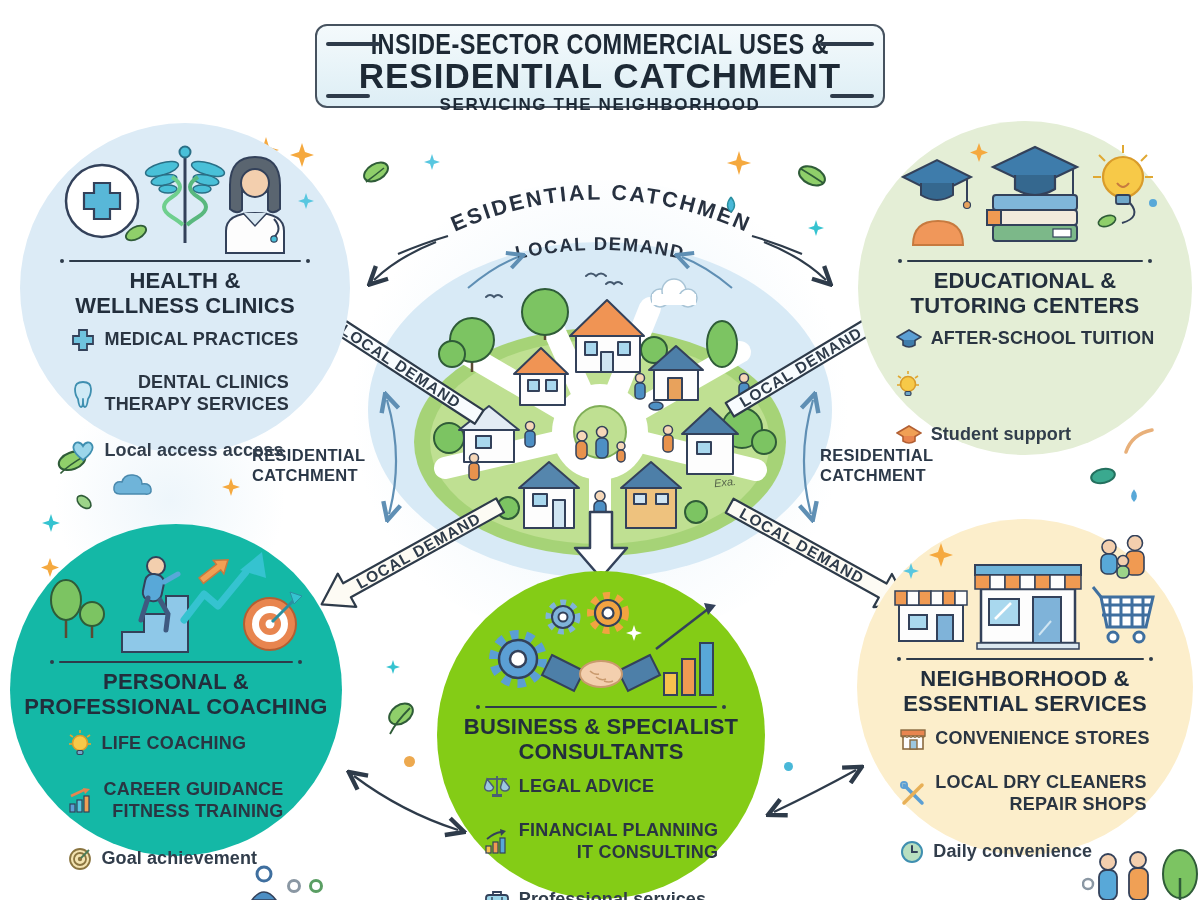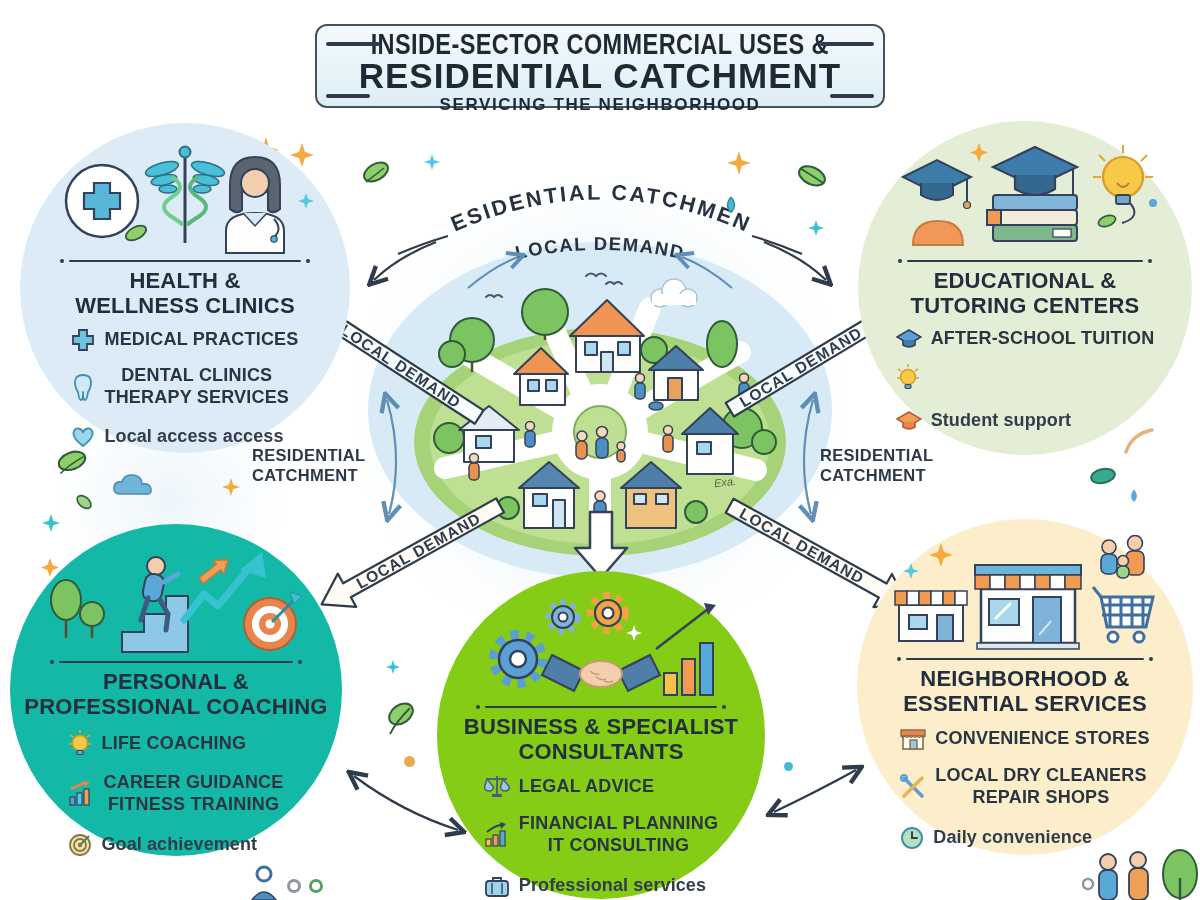--- a/index.html
+++ b/index.html
@@ -15,21 +15,21 @@
   .t2{font-size:35px;font-weight:bold;letter-spacing:1px;line-height:1.04;}
   .t3{font-size:17px;font-weight:bold;letter-spacing:1.6px;margin-top:1px;}
   .dash{position:absolute;height:4px;background:#2e3b4a;border-radius:2px;z-index:31;}
   
   .card{position:absolute;border-radius:50%;text-align:center;z-index:10;}
   .card .art{display:block;margin:16px auto 0;}
   .divider{display:flex;align-items:center;justify-content:center;gap:5px;margin:2px auto 6px;width:76%;}
   .divider .bar{flex:1;height:2.5px;background:#2e3b4a;border-radius:2px;}
   .divider .dot{width:4px;height:4px;background:#2e3b4a;border-radius:50%;}
   .card h2{margin:2px 8px 9px;font-size:22px;line-height:1.13;color:#222e3c;white-space:pre-line;letter-spacing:.2px;}
-  .list{display:flex;flex-direction:column;gap:13px;width:fit-content;margin:0 auto;text-align:center;}
+  .list{display:flex;flex-direction:column;gap:20px;width:fit-content;margin:0 auto;text-align:right;}
   .row{display:flex;align-items:center;gap:9px;}
   .row .lbl{font-weight:bold;font-size:18px;color:#2a3542;white-space:pre-line;line-height:1.22;letter-spacing:.2px;}
   .row.soft{margin-top:4px;}
   .row.soft .lbl{font-weight:600;color:#313d4b;letter-spacing:.1px;}
   .row svg{flex:0 0 auto;}
   
   #center-art,#overlay{position:absolute;z-index:5;}
   #overlay{left:0;top:0;z-index:6;}
   .side-label{position:absolute;width:132px;text-align:left;font-size:16.5px;font-weight:bold;
     color:#2b3848;white-space:pre-line;line-height:1.2;letter-spacing:.3px;z-index:7;}

